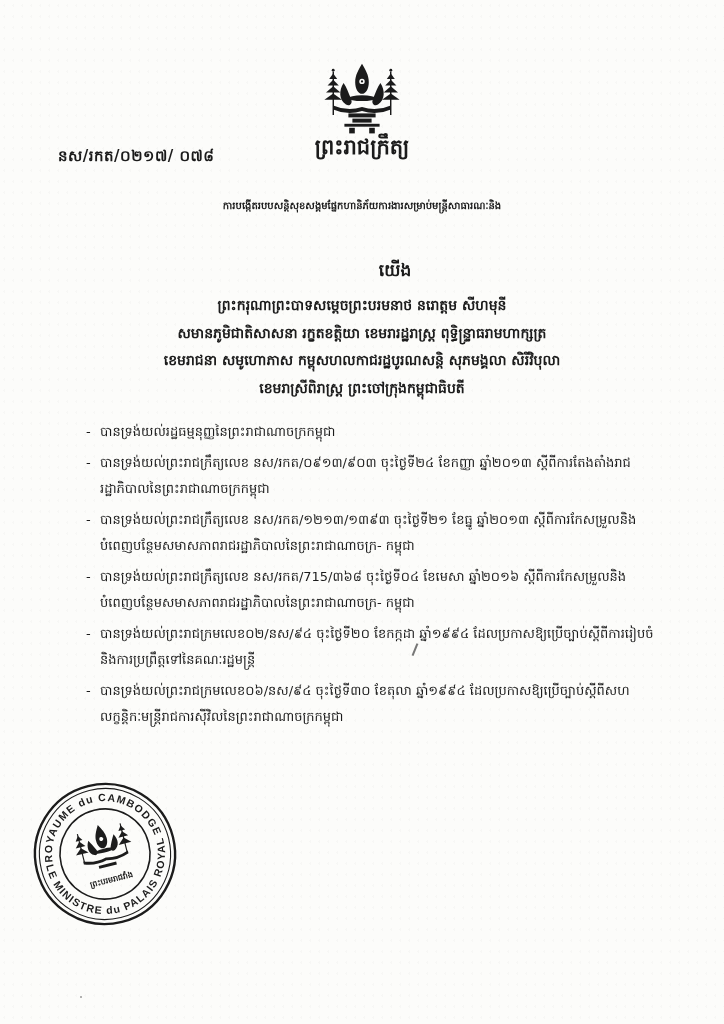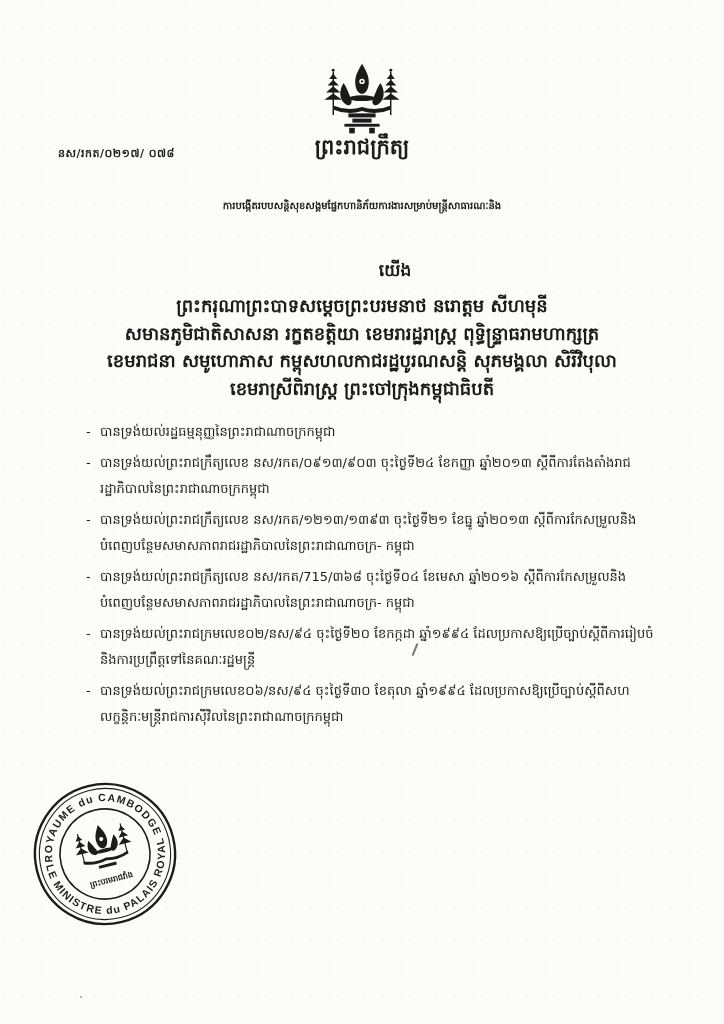--- a/index.html
+++ b/index.html
@@ -10,41 +10,41 @@
     background:#fcfcfa;
     background-image:radial-gradient(rgba(0,0,0,0.018) 1px, transparent 1px);
     background-size:9px 11px;
     overflow:hidden;
     font-family:"DejaVu Sans", sans-serif;
     color:#1b1b1b;
   }
   .emblem{position:absolute;top:60px;left:50%;transform:translateX(-50%);}
   .refline{
     position:absolute;top:146px;left:58px;
-    font-size:11px;font-weight:bold;letter-spacing:.5px;white-space:nowrap;
+    font-size:15px;font-weight:bold;letter-spacing:.5px;white-space:nowrap;
   }
   .decree-title{
     position:absolute;top:133px;left:0;width:100%;
     text-align:center;font-size:21px;font-weight:bold;margin:0;font-family:Liberation Serif, serif;
   }
   .regarding{
     position:absolute;top:163px;left:0;width:100%;
     text-align:center;font-size:18px;font-weight:bold;margin:0;
   }
   .subject{
     position:absolute;top:191px;left:28px;right:28px;
     text-align:center;font-size:10px;font-weight:bold;line-height:29px;font-family:Liberation Serif, serif;
   }
   .we{
     position:absolute;top:259px;left:0;width:100%;
     text-align:center;font-size:17px;font-weight:bold;padding-left:33px;
   }
   .royal-title{
     position:absolute;top:292px;left:28px;right:28px;
-    text-align:center;font-size:18px;font-weight:bold;line-height:27.5px;
+    text-align:center;font-size:14px;font-weight:bold;line-height:27.5px;
   }
   .recitals{
     position:absolute;top:419px;left:86px;width:572px;
     font-size:13px;line-height:26px;
   }
   .recital{display:flex;margin-bottom:5px;}
   .recital .marker{width:14px;flex:none;}
   .recital .rtext{flex:1;}
   .stamp{
     position:absolute;top:779px;left:30px;width:150px;height:150px;

